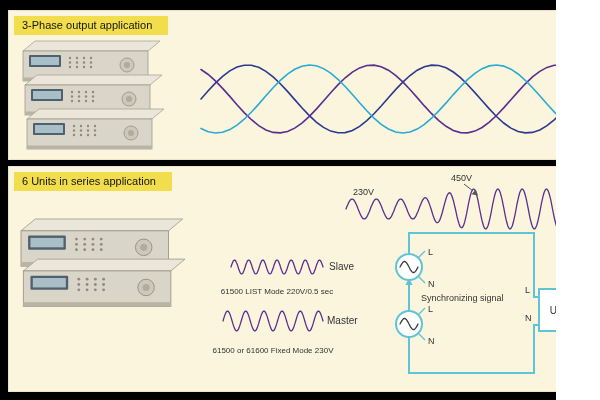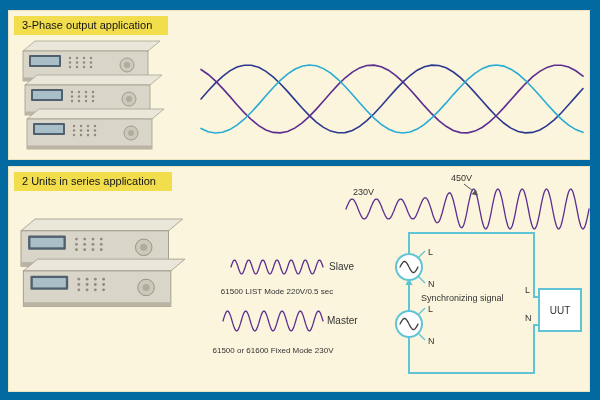--- a/index.html
+++ b/index.html
@@ -1,16 +1,16 @@
 <!DOCTYPE html>
 <html style="--panel-bg: #FBF5DD; --header-bg: #F2DE4D; --wave-purple: #5B2E90; --wave-navy: #2B3990; --wave-cyan: #29ABD4; --circuit: #5FC4D6; --ink: #151515;"><head>
 <meta charset="utf-8">
 <style>
   html,body{margin:0;padding:0;background:#fff;}
-  .canvas{position:relative;width:600px;height:400px;background:#0369a1;
+  .canvas{position:relative;width:556px;height:400px;background:#000000;
           font-family:"Liberation Sans",sans-serif;overflow:hidden;}
   .panel{position:absolute;background:var(--panel-bg,#FBF5DD);border:1px solid #EDE4BF;box-sizing:border-box;}
   .panel-1{left:8px;top:10px;width:582px;height:150px;}
   .panel-2{left:8px;top:166px;width:582px;height:226px;}
   .section-header{position:absolute;left:5px;top:5px;display:inline-block;
         background:var(--header-bg,#F2DE4D);padding:3px 16px 4px 8px;
         font-size:11px;color:#151515;white-space:nowrap;}
   .gfx{position:absolute;left:0;top:0;}
   .gfx-2{top:0;height:224px;}
   .wave{fill:none;stroke-width:1.6;stroke-linecap:round;}
@@ -71,21 +71,21 @@
         <use href="#psu-def" x="2" y="34"></use>
         <use href="#psu-def" x="4" y="68"></use>
       </g>
       <path id="wave-a" class="wave wave-navy" d="M192.0,88.0L199.2,79.8L206.4,72.1L213.6,65.3L220.8,59.9L228.0,56.1L235.2,54.2L242.5,54.3L249.7,56.3L256.9,60.3L264.1,65.8L271.3,72.7L278.5,80.4L285.7,88.6L292.9,96.8L300.1,104.4L307.3,111.1L314.5,116.4L321.7,120.1L328.9,121.8L336.2,121.6L343.4,119.4L350.6,115.4L357.8,109.7L365.0,102.8L372.2,95.0L379.4,86.8L386.6,78.6L393.8,71.1L401.0,64.5L408.2,59.2L415.4,55.7L422.6,54.1L429.8,54.5L437.1,56.8L444.3,61.0L451.5,66.7L458.7,73.7L465.9,81.6L473.1,89.8L480.3,97.9L487.5,105.5L494.7,112.0L501.9,117.1L509.1,120.5L516.3,121.9L523.5,121.4L530.8,119.0L538.0,114.7L545.2,108.8L552.4,101.7L559.6,93.8L566.8,85.6L574.0,77.5"></path>
       <path id="wave-b" class="wave wave-purple" d="M192.0,58.5L199.2,63.5L206.4,69.9L213.6,77.4L220.8,85.4L228.0,93.7L235.2,101.6L242.5,108.7L249.7,114.6L256.9,118.9L264.1,121.4L271.3,121.9L278.5,120.5L285.7,117.1L292.9,112.1L300.1,105.6L307.3,98.1L314.5,90.0L321.7,81.7L328.9,73.9L336.2,66.8L343.4,61.1L350.6,56.9L357.8,54.5L365.0,54.1L372.2,55.7L379.4,59.2L386.6,64.4L393.8,70.9L401.0,78.5L408.2,86.6L415.4,94.9L422.6,102.7L429.8,109.6L437.1,115.3L444.3,119.4L451.5,121.6L458.7,121.9L465.9,120.1L473.1,116.5L480.3,111.2L487.5,104.5L494.7,96.9L501.9,88.8L509.1,80.6L516.3,72.8L523.5,65.9L530.8,60.3L538.0,56.4L545.2,54.3L552.4,54.2L559.6,56.1L566.8,59.8L574.0,65.2"></path>
       <path id="wave-c" class="wave wave-cyan" d="M192.0,117.4L199.2,120.7L206.4,122.0L213.6,121.3L220.8,118.6L228.0,114.2L235.2,108.2L242.5,101.0L249.7,93.1L256.9,84.8L264.1,76.8L271.3,69.4L278.5,63.1L285.7,58.3L292.9,55.2L300.1,54.0L307.3,54.8L314.5,57.6L321.7,62.2L328.9,68.3L336.2,75.5L343.4,83.5L350.6,91.8L357.8,99.8L365.0,107.1L372.2,113.3L379.4,118.0L386.6,121.0L393.8,122.0L401.0,121.0L408.2,118.1L415.4,113.4L422.6,107.2L429.8,99.9L437.1,91.9L444.3,83.6L451.5,75.7L458.7,68.4L465.9,62.3L473.1,57.7L480.3,54.9L487.5,54.0L494.7,55.1L501.9,58.2L509.1,63.0L516.3,69.3L523.5,76.7L530.8,84.7L538.0,93.0L545.2,100.9L552.4,108.1L559.6,114.1L566.8,118.6L574.0,121.3"></path>
     </svg>
   </div>
 
   <div class="panel panel-2">
-    <div class="section-header">2 Units in series application</div>
+    <div class="section-header">6 Units in series application</div>
     <svg class="gfx gfx-2" width="582" height="224" viewBox="0 0 582 224">
 
       <g transform="translate(12,52) scale(1.18)">
         <use href="#psu-def" x="0" y="0"></use>
         <use href="#psu-def" x="2" y="34"></use>
       </g>
 
       <path id="wave-grow" class="wave wave-purple thin" d="M337.0,42.0L337.9,39.6L338.9,37.4L339.8,35.4L340.7,33.8L341.7,32.6L342.6,32.1L343.5,32.1L344.5,32.6L345.4,33.8L346.3,35.4L347.3,37.4L348.2,39.6L349.1,42.0L350.1,44.4L351.0,46.6L352.0,48.6L352.9,50.2L353.8,51.4L354.8,51.9L355.7,51.9L356.6,51.4L357.6,50.2L358.5,48.6L359.4,46.6L360.4,44.4L361.3,42.0L362.2,39.6L363.2,37.4L364.1,35.4L365.0,33.8L366.0,32.6L366.9,32.1L367.8,32.1L368.8,32.6L369.7,33.8L370.6,35.4L371.6,37.4L372.5,39.6L373.4,42.0L374.4,44.4L375.3,46.6L376.3,48.6L377.2,50.2L378.1,51.4L379.1,51.9L380.0,51.9L380.9,51.4L381.9,50.2L382.8,48.6L383.7,46.6L384.7,44.4L385.6,42.0L386.5,39.6L387.5,37.4L388.4,35.4L389.3,33.8L390.3,32.6L391.2,32.1L392.1,32.1L393.1,32.6L394.0,33.8L394.9,35.4L395.9,37.4L396.8,39.6L397.8,42.0L398.7,44.4L399.6,46.6L400.6,48.6L401.5,50.2L402.4,51.4L403.4,51.9L404.3,51.9L405.2,51.4L406.2,50.2L407.1,48.6L408.0,46.6L409.0,44.4L409.9,42.0L410.8,39.6L411.8,37.2L412.7,35.0L413.6,33.1L414.6,31.8L415.5,30.9L416.4,30.7L417.4,31.2L418.3,32.3L419.2,34.1L420.2,36.4L421.1,39.1L422.1,42.0L423.0,45.0L423.9,48.0L424.9,50.7L425.8,52.9L426.7,54.6L427.7,55.6L428.6,55.7L429.5,55.1L430.5,53.7L431.4,51.6L432.3,48.8L433.3,45.5L434.2,42.0L435.1,38.4L436.1,34.9L437.0,31.7L437.9,29.0L438.9,27.1L439.8,26.0L440.7,25.8L441.7,26.5L442.6,28.2L443.5,30.8L444.5,34.0L445.4,37.9L446.4,42.0L447.3,46.2L448.2,50.3L449.2,54.0L450.1,57.0L451.0,59.3L452.0,60.5L452.9,60.7L453.8,59.8L454.8,57.8L455.7,54.9L456.6,51.1L457.6,46.7L458.5,42.0L459.4,37.2L460.4,32.7L461.3,28.7L462.2,25.5L463.2,23.3L464.1,22.1L465.0,22.1L466.0,23.3L466.9,25.5L467.8,28.7L468.8,32.7L469.7,37.2L470.6,42.0L471.6,46.8L472.5,51.3L473.5,55.3L474.4,58.5L475.3,60.7L476.3,61.9L477.2,61.9L478.1,60.7L479.1,58.5L480.0,55.3L480.9,51.3L481.9,46.8L482.8,42.0L483.7,37.2L484.7,32.7L485.6,28.7L486.5,25.5L487.5,23.3L488.4,22.1L489.3,22.1L490.3,23.3L491.2,25.5L492.1,28.7L493.1,32.7L494.0,37.2L495.0,42.0L495.9,46.8L496.8,51.3L497.8,55.3L498.7,58.5L499.6,60.7L500.6,61.9L501.5,61.9L502.4,60.7L503.4,58.5L504.3,55.3L505.2,51.3L506.2,46.8L507.1,42.0L508.0,37.2L509.0,32.7L509.9,28.7L510.8,25.5L511.8,23.3L512.7,22.1L513.6,22.1L514.6,23.3L515.5,25.5L516.4,28.7L517.4,32.7L518.3,37.2L519.3,42.0L520.2,46.8L521.1,51.3L522.1,55.3L523.0,58.5L523.9,60.7L524.9,61.9L525.8,61.9L526.7,60.7L527.7,58.5L528.6,55.3L529.5,51.3L530.5,46.8L531.4,42.0L532.3,37.2L533.3,32.7L534.2,28.7L535.1,25.5L536.1,23.3L537.0,22.1L537.9,22.1L538.9,23.3L539.8,25.5L540.7,28.7L541.7,32.7L542.6,37.2L543.5,42.0L544.5,46.8L545.4,51.3L546.4,55.3L547.3,58.5L548.2,60.7L549.2,61.9L550.1,61.9L551.0,60.7L552.0,58.5L552.9,55.3L553.8,51.3L554.8,46.8L555.7,42.0L556.6,37.2L557.6,32.7L558.5,28.7L559.4,25.5L560.4,23.3L561.3,22.1L562.2,22.1L563.2,23.3L564.1,25.5L565.0,28.7L566.0,32.7L566.9,37.2L567.9,42.0L568.8,46.8L569.7,51.3L570.7,55.3L571.6,58.5L572.5,60.7L573.5,61.9L574.4,61.9L575.3,60.7L576.3,58.5L577.2,55.3L578.1,51.3L579.1,46.8L580.0,42.0"></path>
       <text x="344" y="28" class="lab9">230V</text>
       <text x="442" y="14" class="lab9">450V</text>

